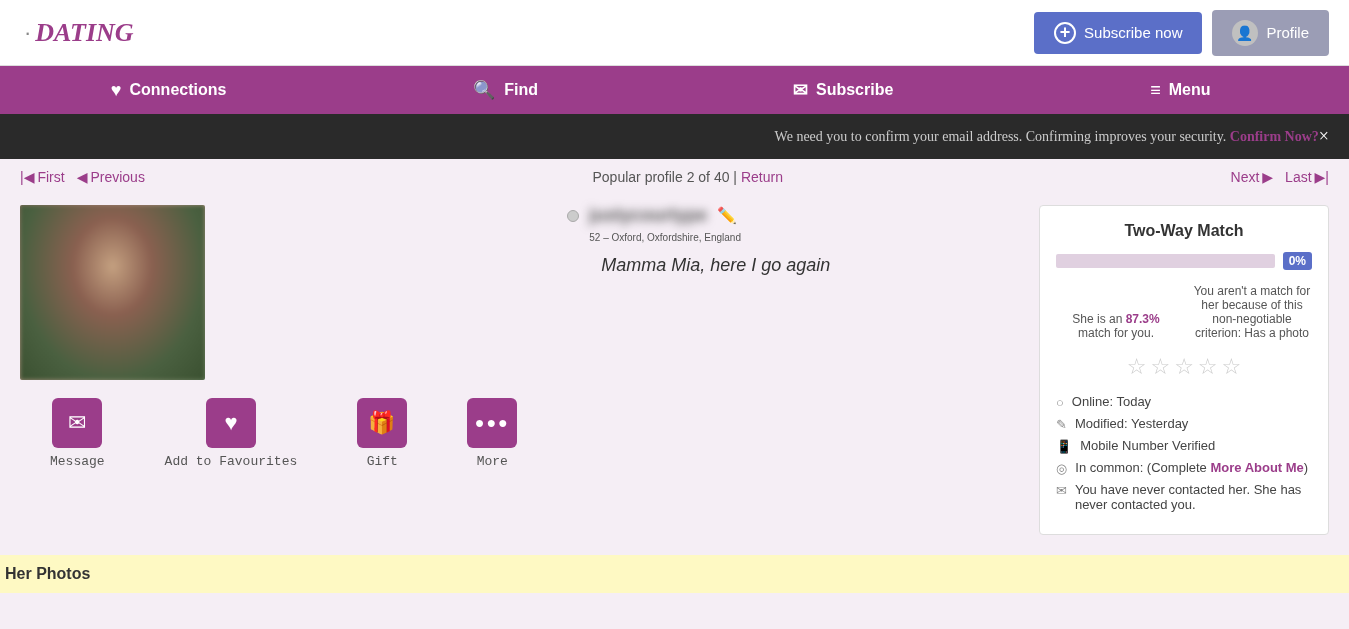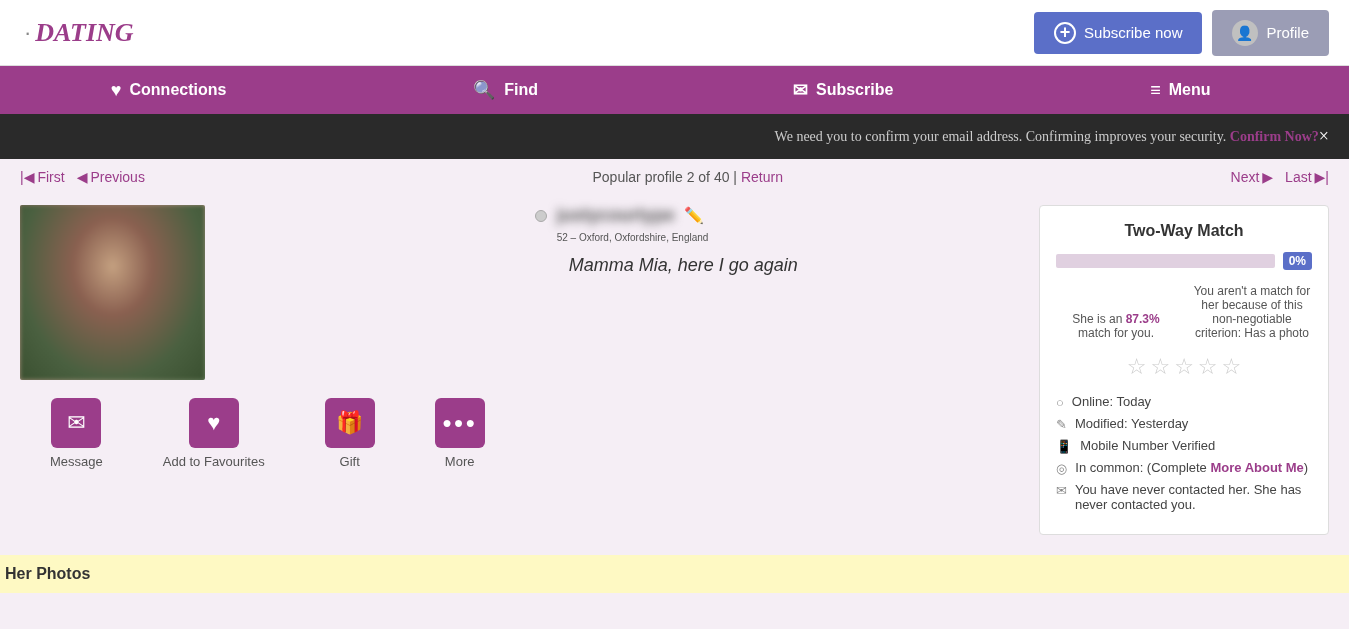--- a/index.html
+++ b/index.html
@@ -261,20 +261,21 @@
       border-radius: 6px;
       display: flex;
       align-items: center;
       justify-content: center;
       color: #fff;
       font-size: 22px;
     }
     .action-btn-label {
       font-size: 13px;
       color: #555;
+      font-family: Liberation Mono, monospace;
     }
 
     
     .match-col {
       width: 290px;
       flex-shrink: 0;
     }
     .match-box {
       background: #fff;
       border: 1px solid #ddd;

